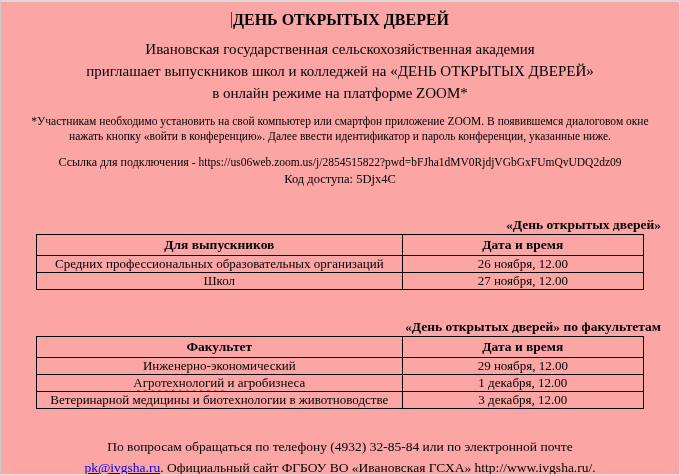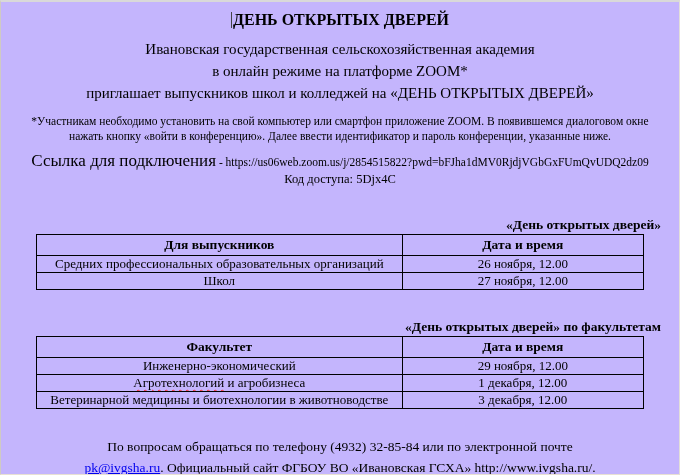--- a/index.html
+++ b/index.html
@@ -6,21 +6,21 @@
     margin: 0;
     padding: 0;
     background: #ffffff;
     font-family: "Liberation Serif", "DejaVu Serif", serif;
     color: #000000;
   }
   .page {
     box-sizing: border-box;
     width: 680px;
     height: 475px;
-    background: #c4b5fd;
+    background: #fca5a5;
     border-top: 2px solid #d9d9d9;
     border-left: 1px solid #cfcac4;
     border-right: 1px solid #e2ded9;
     border-bottom: 1px solid #e8e0d4;
     padding: 6px 18px 20px 18px;
     overflow: hidden;
   }
   .title {
     font-size: 16px;
     font-weight: bold;
@@ -46,21 +46,21 @@
     line-height: 15px;
     text-align: center;
     margin: 10px 6px 8px 6px;
   }
   .link-line {
     text-align: center;
     margin-top: 1px;
     line-height: 17px;
     white-space: nowrap;
   }
-  .link-label { font-size: 17px; }
+  .link-label { font-size: 12px; }
   .link-small { font-size: 11.5px; }
   .conf-line {
     font-size: 12.5px;
     line-height: 17px;
     text-align: center;
   }
   .section-heading {
     font-size: 13.5px;
     font-weight: bold;
     text-align: right;
@@ -113,22 +113,22 @@
   }
 </style>
 </head>
 <body>
 
 <div class="page">
 
   <h1 class="title"><span class="caret"></span><span>ДЕНЬ ОТКРЫТЫХ ДВЕРЕЙ</span></h1>
 
   <div class="intro-line">Ивановская государственная сельскохозяйственная академия</div>
+  <div class="intro-line">приглашает выпускников школ и колледжей на «ДЕНЬ ОТКРЫТЫХ ДВЕРЕЙ»</div>
   <div class="intro-line">в онлайн режиме на платформе ZOOM*</div>
-  <div class="intro-line">приглашает выпускников школ и колледжей на «ДЕНЬ ОТКРЫТЫХ ДВЕРЕЙ»</div>
 
   <div class="note">*Участникам необходимо установить на свой компьютер или смартфон приложение ZOOM. В появившемся диалоговом окне нажать кнопку «войти в конференцию».  Далее ввести идентификатор и пароль конференции, указанные ниже.</div>
 
   <div class="link-line"><span class="link-label">Ссылка для подключения</span><span class="link-small">  - </span><span class="link-small">https://us06web.zoom.us/j/2854515822?pwd=bFJha1dMV0RjdjVGbGxFUmQvUDQ2dz09</span></div>
 
   <div class="conf-line">Код доступа: 5Djx4C</div>
 
   <div class="section-heading">«День открытых дверей»</div>
 
   <table class="schedule">

